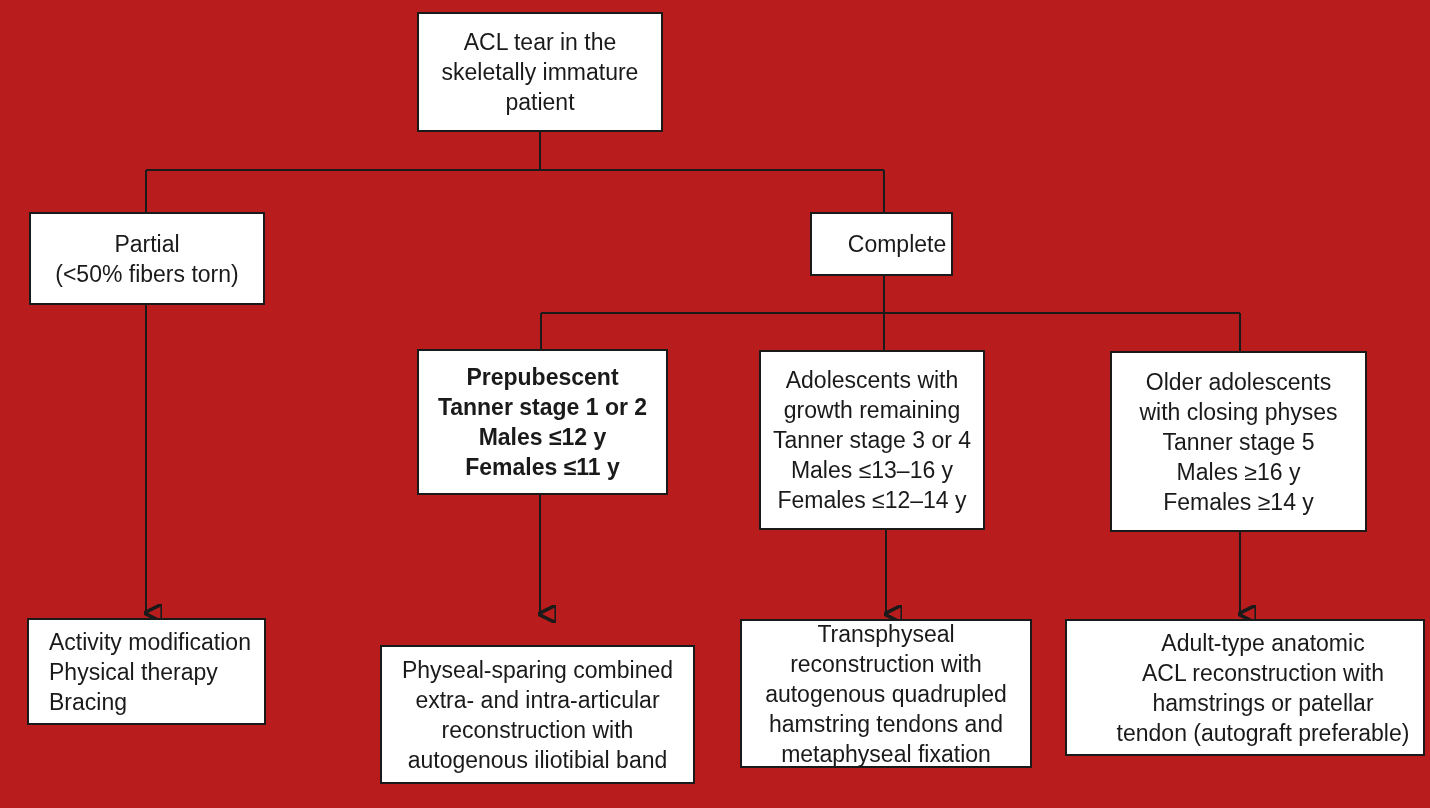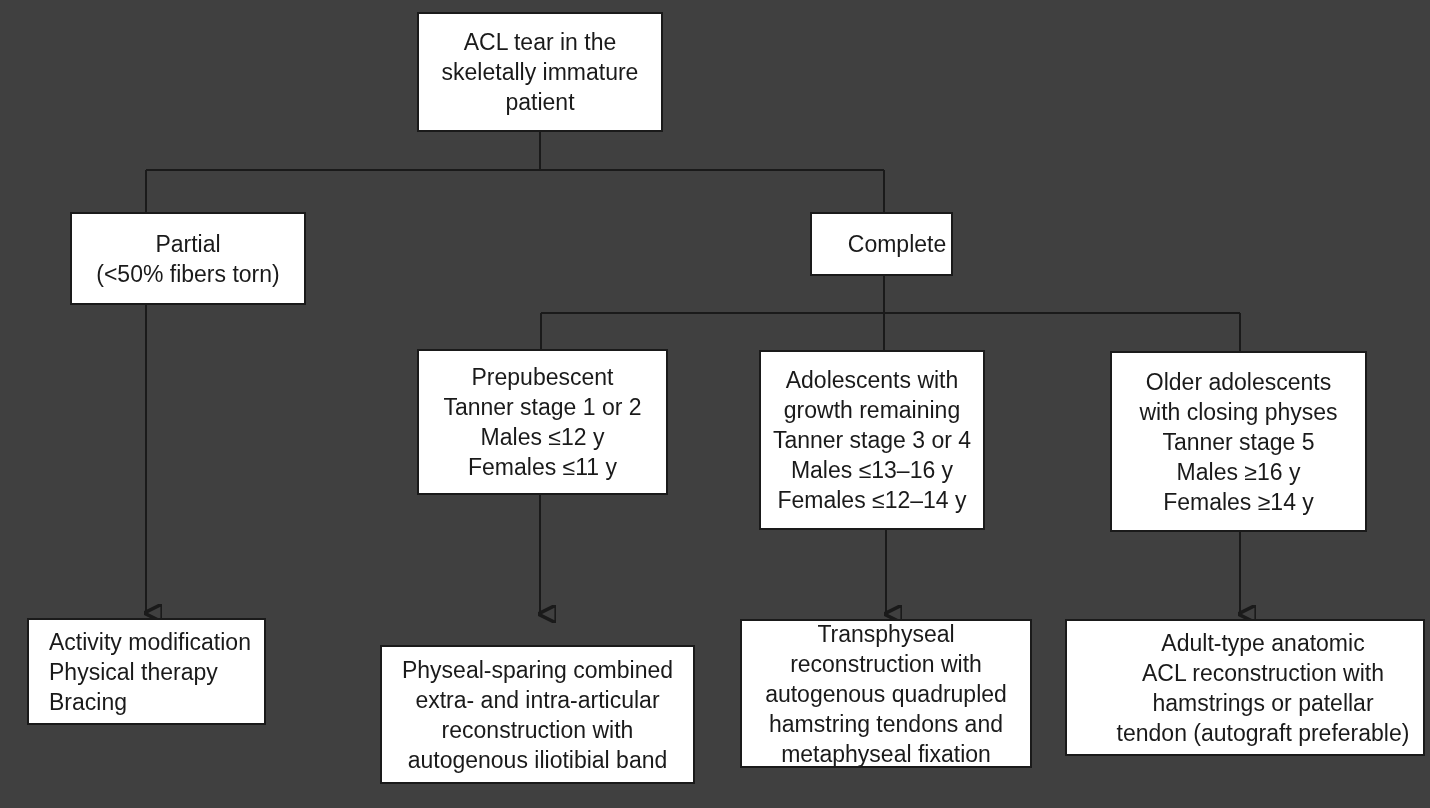--- a/index.html
+++ b/index.html
@@ -4,21 +4,21 @@
 <style>
   html, body {
     margin: 0;
     padding: 0;
     background: #ffffff;
   }
   .canvas {
     position: relative;
     width: 1430px;
     height: 808px;
-    background: #404040;
+    background: #b91c1c;
     font-family: "Liberation Sans", "DejaVu Sans", sans-serif;
     color: #1a1a1a;
     overflow: hidden;
   }
   .connectors {
     position: absolute;
     left: 0;
     top: 0;
     width: 1430px;
     height: 808px;
@@ -69,30 +69,30 @@
     <line x1="886" y1="530" x2="886" y2="614" marker-end="url(#arrowhead)"></line>
     <line x1="1240" y1="532" x2="1240" y2="614" marker-end="url(#arrowhead)"></line>
   </svg>
 
   <div class="node" style="left:417px; top:12px; width:246px; height:120px;">
     <span>ACL tear in the
 skeletally immature
 patient</span>
   </div>
 
-  <div class="node" style="left:29px; top:212px; width:236px; height:93px;margin-left:41px;">
+  <div class="node" style="left:29px; top:212px; width:236px; height:93px;">
     <span>Partial
 (&lt;50% fibers torn)</span>
   </div>
 
   <div class="node" style="left:810px; top:212px; width:143px; height:64px;padding-left:31px;">
     <span>Complete</span>
   </div>
 
-  <div class="node" style="left:417px; top:349px; width:251px; height:146px;">
+  <div class="node" style="left:417px; top:349px; width:251px; height:146px;font-weight:bold;">
     <span>Prepubescent
 Tanner stage 1 or 2
 Males ≤12 y
 Females ≤11 y</span>
   </div>
 
   <div class="node" style="left:759px; top:350px; width:226px; height:180px;">
     <span>Adolescents with
 growth remaining
 Tanner stage 3 or 4

